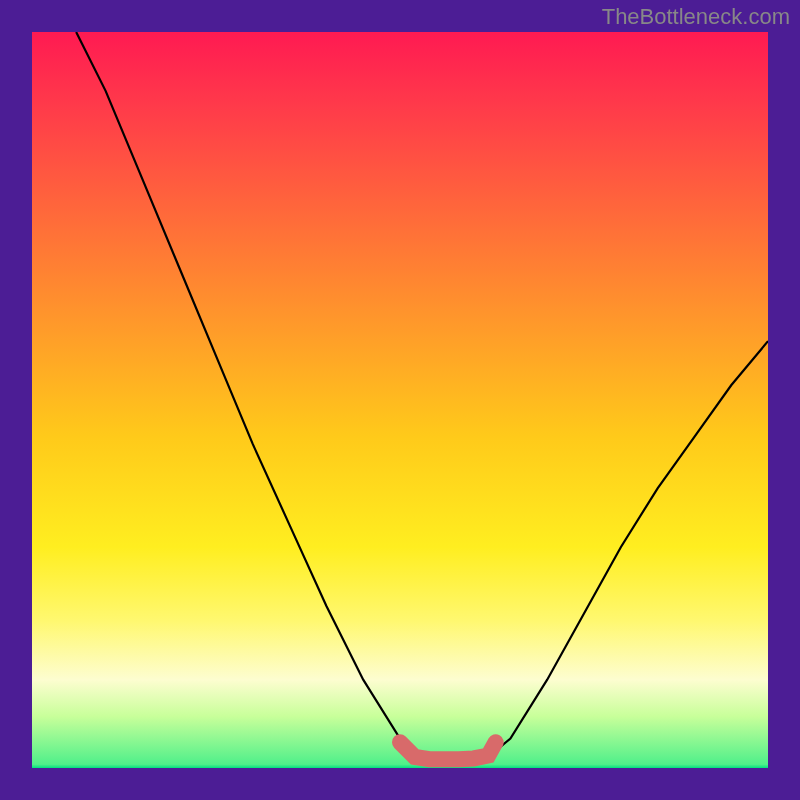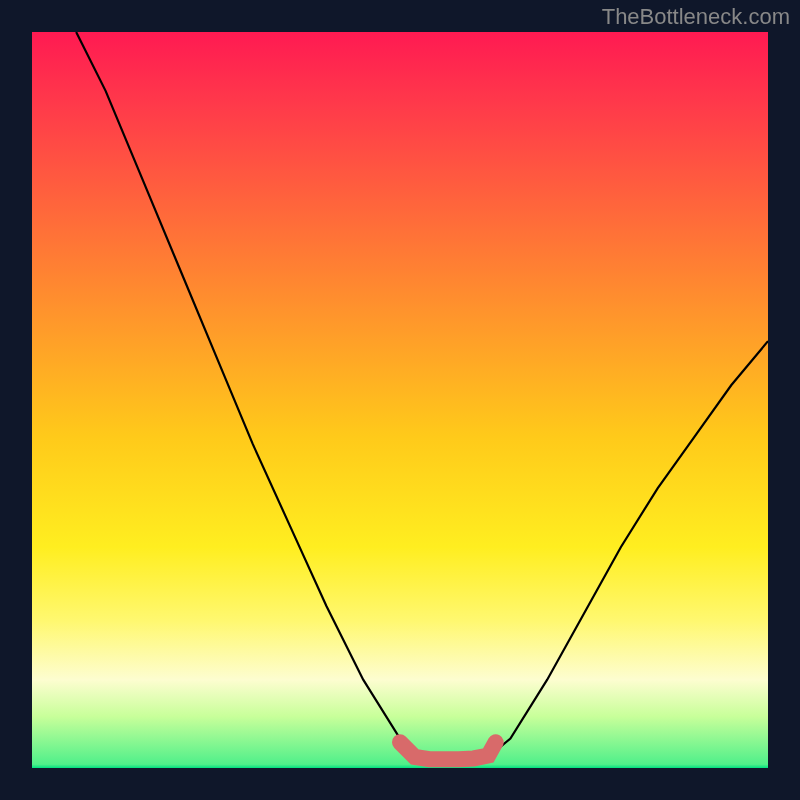--- a/index.html
+++ b/index.html
@@ -1,17 +1,17 @@
 <!DOCTYPE html>
 <html><head>
 <meta charset="utf-8">
 <style>
   * { margin: 0; padding: 0; box-sizing: border-box; }
   html, body { width: 800px; height: 800px; overflow: hidden; background: #000; }
-  .container { position: relative; width: 800px; height: 800px; background: #0f172a; padding-left: 42px; }
+  .container { position: relative; width: 800px; height: 800px; background: #4c1d95; padding-left: 42px; }
   .watermark { position: absolute; top: 4px; right: 10px; color: #888; font-family: Arial, sans-serif; font-size: 22px; font-weight: 500; z-index: 10; }
   .plot-area { position: absolute; left: 32px; top: 32px; width: 736px; height: 736px; }
   .gradient-bg { position: absolute; left: 0; top: 0; width: 100%; height: 100%; }
   .gradient-main { position: absolute; left: 0; top: 0; width: 100%; height: 100%; background: linear-gradient(to bottom,
       #ff1a52 0%,
       #ff3a4a 10%,
       #ff6a3a 25%,
       #ff9a2a 40%,
       #ffca1a 55%,
       #ffee20 70%,

